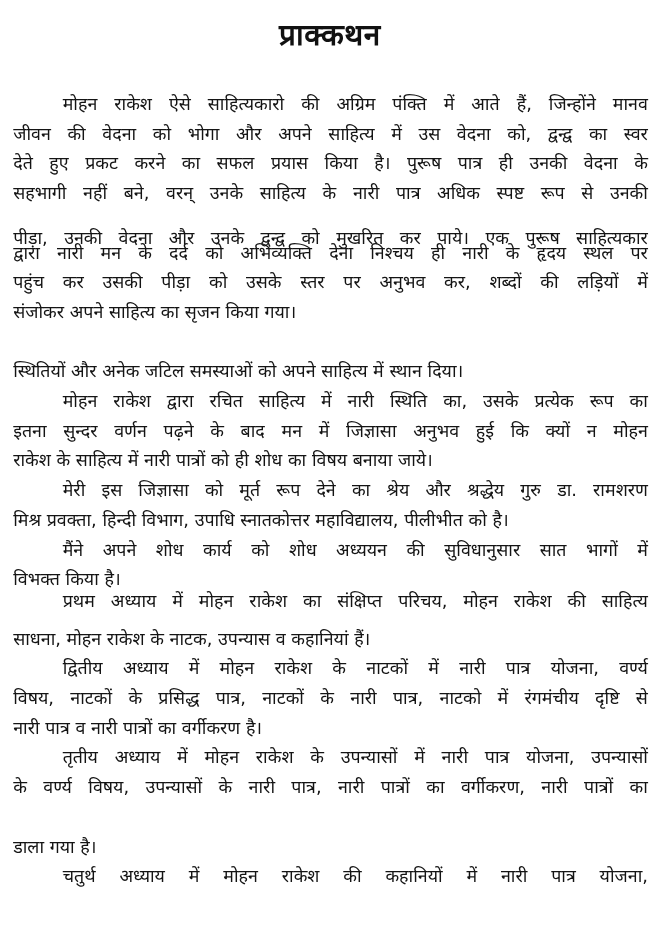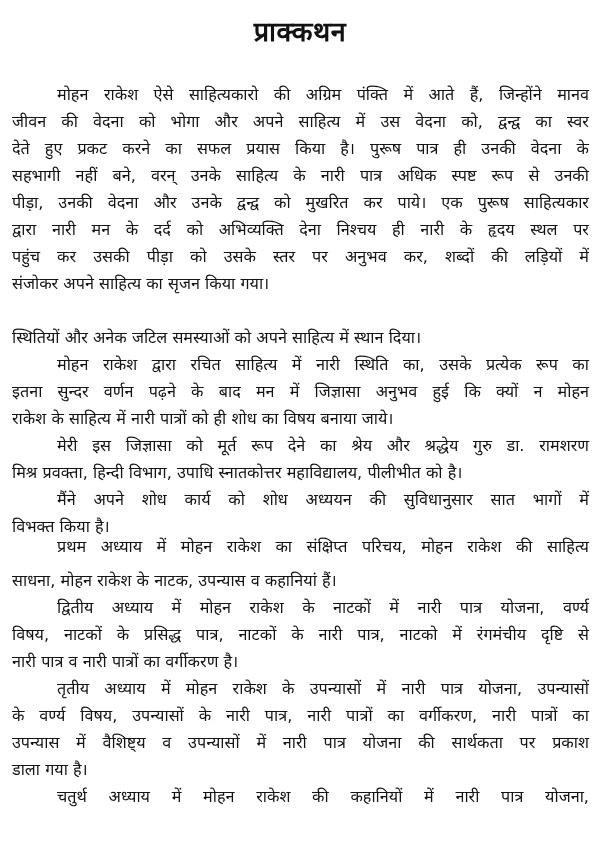--- a/index.html
+++ b/index.html
@@ -27,21 +27,21 @@
 </head>
 <body>
 
 <div class="page">
   <div class="title">प्राक्कथन</div>
 
   <div class="line" style="top:109px">जीवन की वेदना को भोगा और अपने साहित्य में उस वेदना  को,  द्वन्द्व का स्वर</div>
   <div class="line indent" style="top:82px">मोहन राकेश ऐसे साहित्यकारो की अग्रिम पंक्ति में आते हैं, जिन्होंने मानव</div>
   <div class="line" style="top:136px">देते हुए प्रकट करने का सफल प्रयास किया है। पुरूष पात्र ही उनकी वेदना के</div>
   <div class="line" style="top:163px">सहभागी नहीं बने, वरन् उनके साहित्य के नारी पात्र अधिक स्पष्ट रूप से उनकी</div>
-  <div class="line" style="top:190px">पीड़ा, उनकी वेदना और उनके द्वन्द्व को मुखरित कर पाये। एक पुरूष साहित्यकार</div>
+  <div class="line" style="top:204px">पीड़ा, उनकी वेदना और उनके द्वन्द्व को मुखरित कर पाये। एक पुरूष साहित्यकार</div>
   <div class="line" style="top:217px">द्वारा नारी मन के दर्द को अभिव्यक्ति देना निश्चय ही  नारी के हृदय स्थल पर</div>
   <div class="line" style="top:244px">पहुंच कर उसकी पीड़ा को उसके स्तर पर अनुभव कर, शब्दों की लड़ियों में</div>
   <div class="line last" style="top:271px">संजोकर अपने साहित्य का सृजन किया गया।</div>
 
   <div class="line last" style="top:325px">स्थितियों और अनेक जटिल समस्याओं को अपने साहित्य में स्थान दिया।</div>
 
   <div class="line indent" style="top:352px">मोहन राकेश द्वारा रचित साहित्य में नारी स्थिति का, उसके प्रत्येक रूप का</div>
   <div class="line" style="top:379px">इतना सुन्दर वर्णन पढ़ने के बाद मन में जिज्ञासा अनुभव हुई कि क्यों न मोहन</div>
   <div class="line last" style="top:406px">राकेश के साहित्य में नारी पात्रों को ही शोध का विषय बनाया जाये।</div>
 
@@ -53,17 +53,16 @@
 
   <div class="line indent" style="top:534px">प्रथम अध्याय में मोहन राकेश का संक्षिप्त परिचय, मोहन राकेश की साहित्य</div>
   <div class="line last" style="top:568px">साधना, मोहन राकेश के नाटक, उपन्यास व कहानियां हैं।</div>
 
   <div class="line indent" style="top:595px">द्वितीय अध्याय में मोहन राकेश के नाटकों में नारी  पात्र योजना, वर्ण्य</div>
   <div class="line" style="top:622px">विषय, नाटकों के प्रसिद्ध पात्र, नाटकों के नारी पात्र, नाटको में रंगमंचीय दृष्टि से</div>
   <div class="line last" style="top:649px">नारी पात्र व नारी पात्रों का वर्गीकरण है।</div>
 
   <div class="line" style="top:703px">के वर्ण्य विषय, उपन्यासों के नारी पात्र, नारी पात्रों का वर्गीकरण, नारी पात्रों का</div>
   <div class="line indent" style="top:676px">तृतीय अध्याय में मोहन राकेश के उपन्यासों में नारी पात्र योजना, उपन्यासों</div>
-  <div class="line" style="top:730px">उपन्यास में वैशिष्ट्य व उपन्यासों में नारी पात्र योजना की सार्थकता पर प्रकाश</div>
   <div class="line last" style="top:757px">डाला गया है।</div>
 
   <div class="line indent" style="top:784px">चतुर्थ अध्याय में मोहन राकेश की कहानियों में  नारी पात्र योजना,</div>
 </div>
 
 </body></html>

